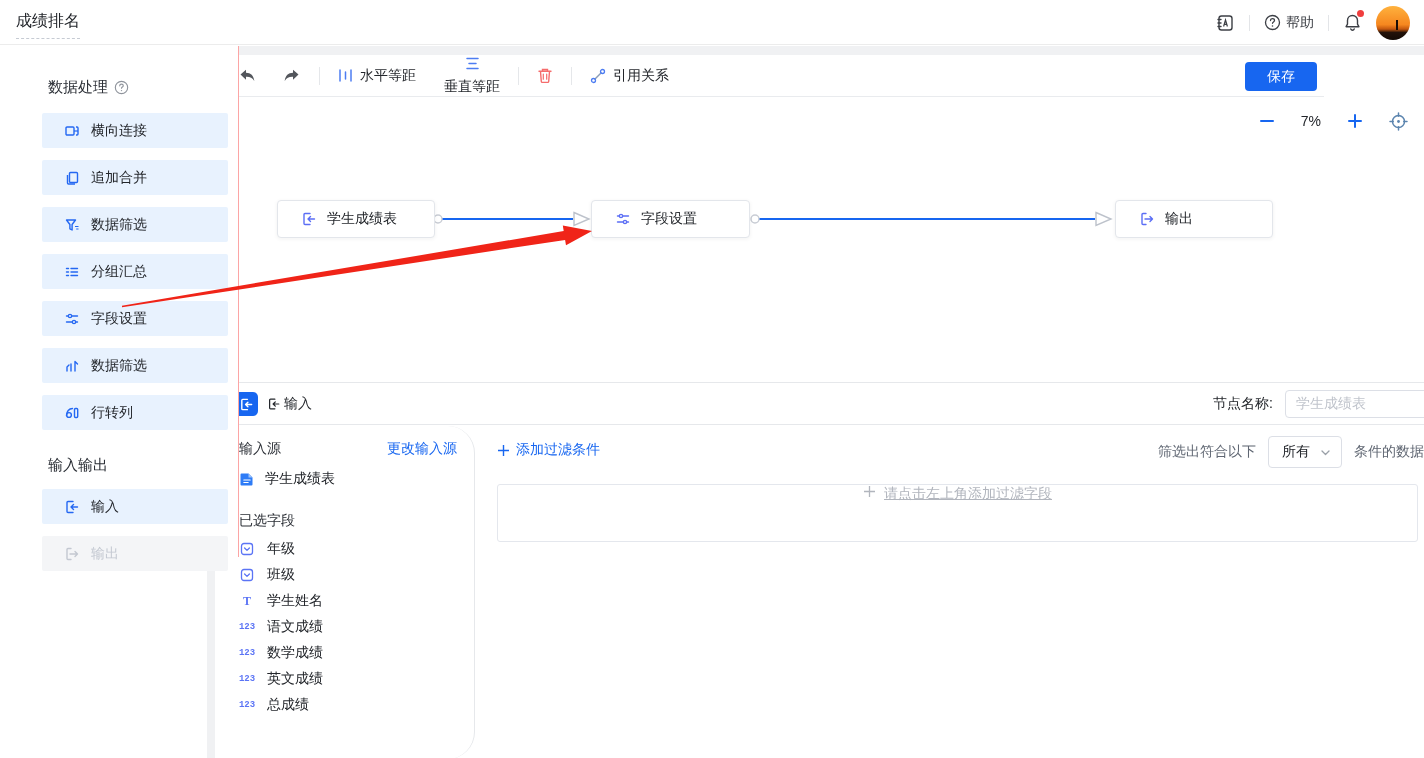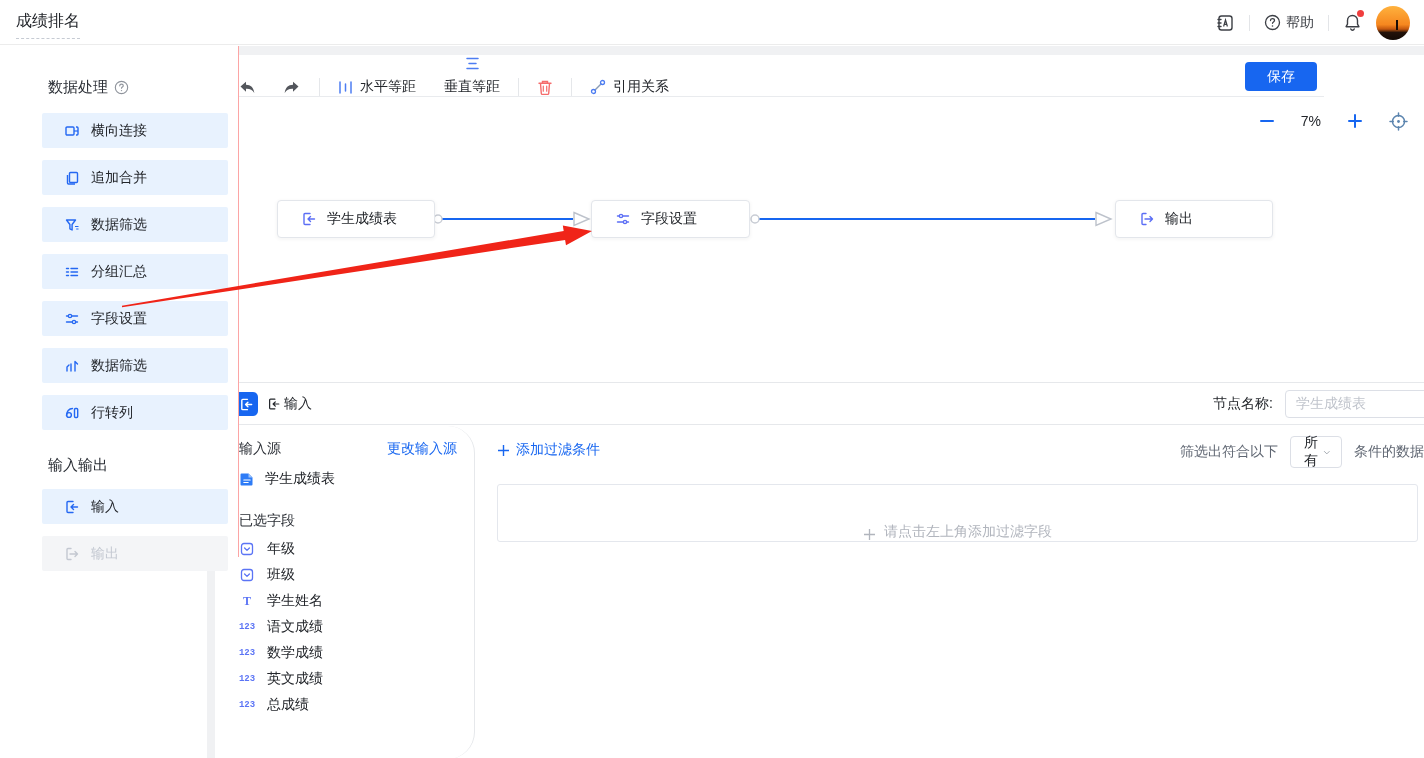--- a/index.html
+++ b/index.html
@@ -22,21 +22,21 @@
   .gutter { position:absolute; left:207px; top:46px; width:8px; height:712px; background:#f0f1f3; z-index:9; }
   .side-section-title { font-size:15px; color:#2a2e35; margin-left:6px; display:flex; align-items:center; gap:6px; }
   .side-list { margin-top:16px; }
   .side-item { height:35px; margin-bottom:12px; background:#e8f2fe; border-radius:2px; display:flex; align-items:center; padding-left:22px; gap:11px; font-size:14px; color:#23262b; cursor:pointer; }
   .side-item.disabled { background:#f4f5f7; color:#c3c8d1; cursor:default; }
   .side-item .ic { display:flex; width:16px; height:16px; }
   .io-title { margin-top:26px; }
 
   
   .main-gap { position:absolute; left:215px; top:46px; width:1209px; height:9px; background:#f0f1f3; }
-  .toolbar { position:absolute; left:215px; top:55px; width:1109px; height:42px; background:#fff; border-bottom:1px solid #e9ebee; display:flex; align-items:flex-end; z-index:5; }
+  .toolbar { position:absolute; left:215px; top:55px; width:1109px; height:42px; background:#fff; border-bottom:1px solid #e9ebee; display:flex; align-items:center; z-index:5; }
   .tool-group { display:flex; align-items:center; }
   .tool-btn { display:flex; align-items:center; gap:7px; font-size:14px; color:#23262b; cursor:pointer; }
   .tool-divider { width:1px; height:18px; background:#e5e7ea; margin:0 18px; }
   .save-btn { position:absolute; right:7px; top:7px; width:72px; height:29px; background:#1766f0; color:#fff; font-size:14px; border:none; border-radius:4px; cursor:pointer; }
 
   .canvas { position:absolute; left:215px; top:97px; width:1209px; height:285px; background:#fff; }
   .zoom-ctrls { position:absolute; right:16px; top:14px; display:flex; align-items:center; gap:24px; }
   .zoom-level { font-size:14px; color:#23262b; }
   .node { position:absolute; top:103px; height:38px; background:#fff; border:1px solid #e3e6eb; border-radius:4px; box-shadow:0 1px 4px rgba(31,35,41,.06); display:flex; align-items:center; gap:10px; padding-left:23px; font-size:14px; color:#23262b; cursor:pointer; z-index:3; }
 
@@ -56,22 +56,22 @@
   .src-row { margin-top:12px; display:flex; align-items:center; gap:10px; font-size:14px; color:#23262b; }
   .fields-title { margin-top:24px; font-size:14px; color:#2a2e35; }
   .field-row { margin-top:12px; height:14px; display:flex; align-items:center; gap:12px; font-size:14px; color:#23262b; cursor:pointer; }
   .ftype { width:16px; display:flex; justify-content:center; color:#5b74f5; font-weight:bold;font-family:Liberation Mono, monospace; }
   .ftype.num { font-size:9px; letter-spacing:0; }
   .ftype.txt { font-size:12px; font-family:"Liberation Serif","DejaVu Serif",serif; }
 
   .filter-area { position:absolute; left:260px; top:43px; width:949px; height:333px; }
   .add-filter { position:absolute; left:22px; top:15px; display:flex; align-items:center; gap:6px; font-size:14px; color:#1766f0; cursor:pointer; }
   .match-row { position:absolute; right:0; top:10px; display:flex; align-items:center; gap:12px; font-size:14px; color:#5f6672; }
-  .match-select { width:52px; height:32px; border:1px solid #dcdfe6; border-radius:4px; display:flex; align-items:center; justify-content:space-between; padding:0 10px 0 13px; color:#23262b; cursor:pointer; background:#fff; }
-  .empty-box { position:absolute; left:22px; top:58px; width:921px; height:58px; border:1px solid #e4e7ed; border-radius:3px; display:flex; align-items:flex-end; justify-content:center; gap:8px; color:#b1b5bd; font-size:14px; }
+  .match-select { width:74px; height:32px; border:1px solid #dcdfe6; border-radius:4px; display:flex; align-items:center; justify-content:space-between; padding:0 10px 0 13px; color:#23262b; cursor:pointer; background:#fff; }
+  .empty-box { position:absolute; left:22px; top:58px; width:921px; height:58px; border:1px solid #e4e7ed; border-radius:3px; display:flex; align-items:flex-start; justify-content:center; gap:8px; color:#b1b5bd; font-size:14px;text-decoration:underline; }
 
   .overlay { position:absolute; left:0; top:0; width:1424px; height:758px; pointer-events:none; z-index:40; }
   svg { display:block; }
 </style>
 </head>
 <body>
 
 <div id="root">
 
   <div class="topbar">

